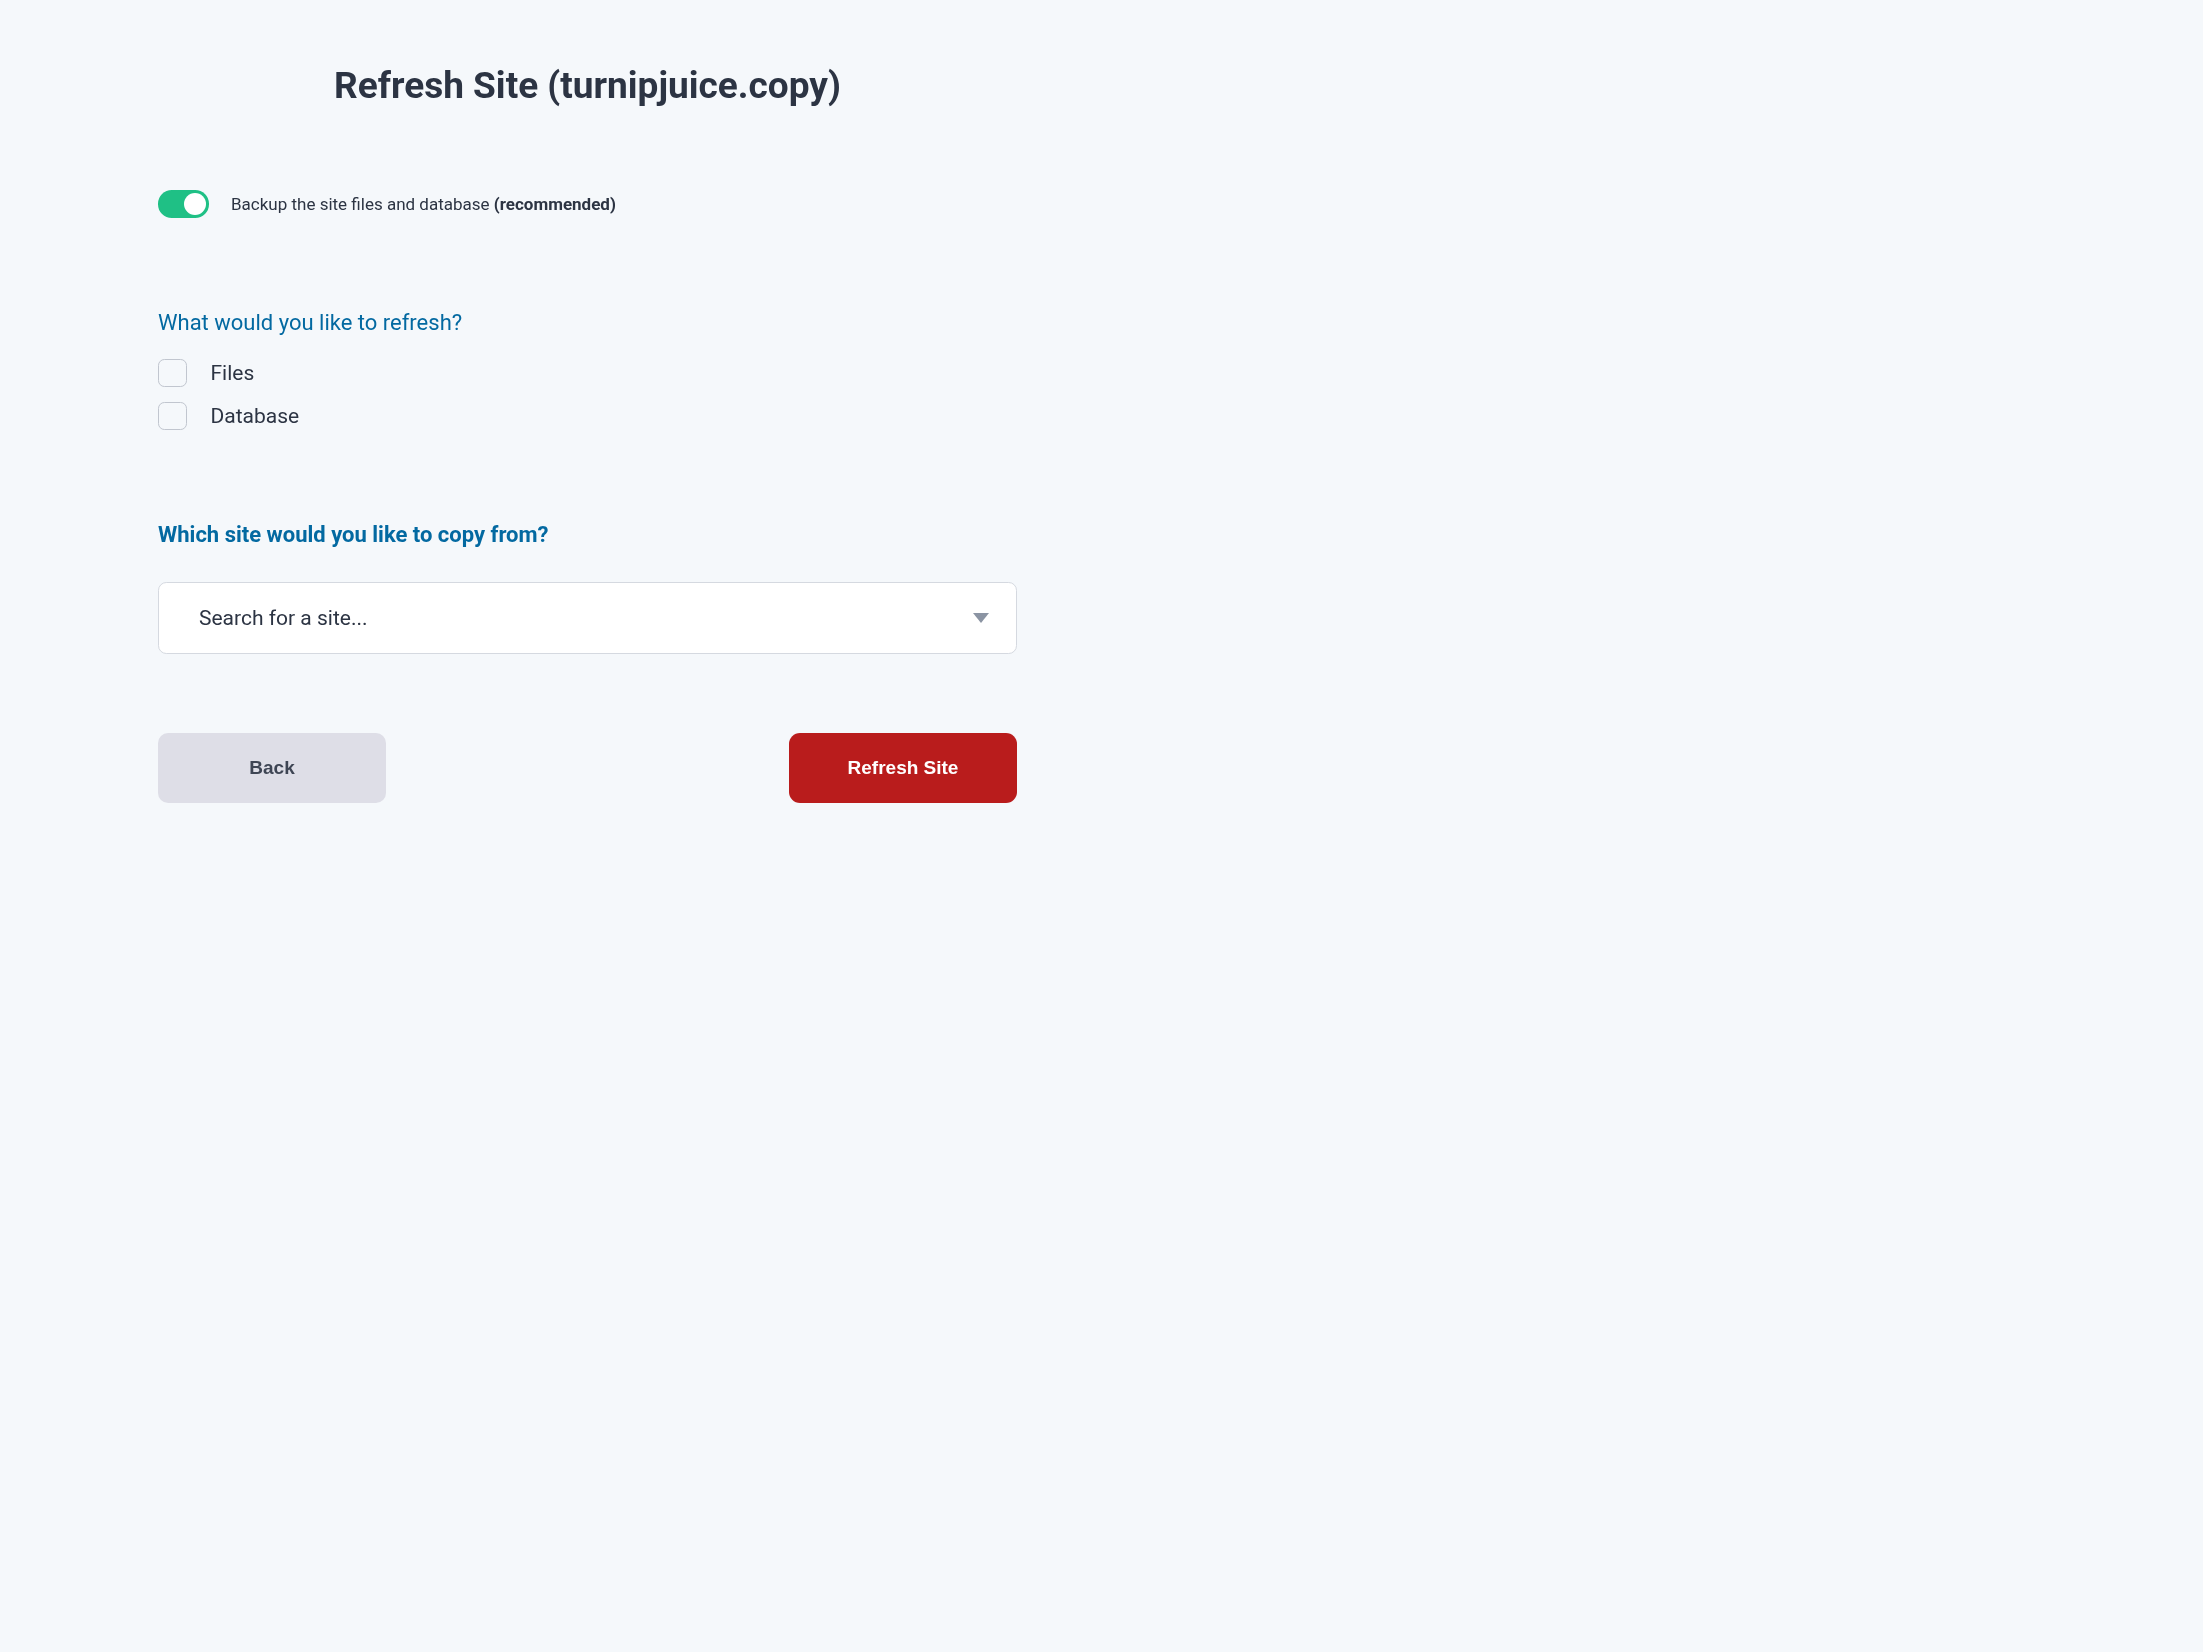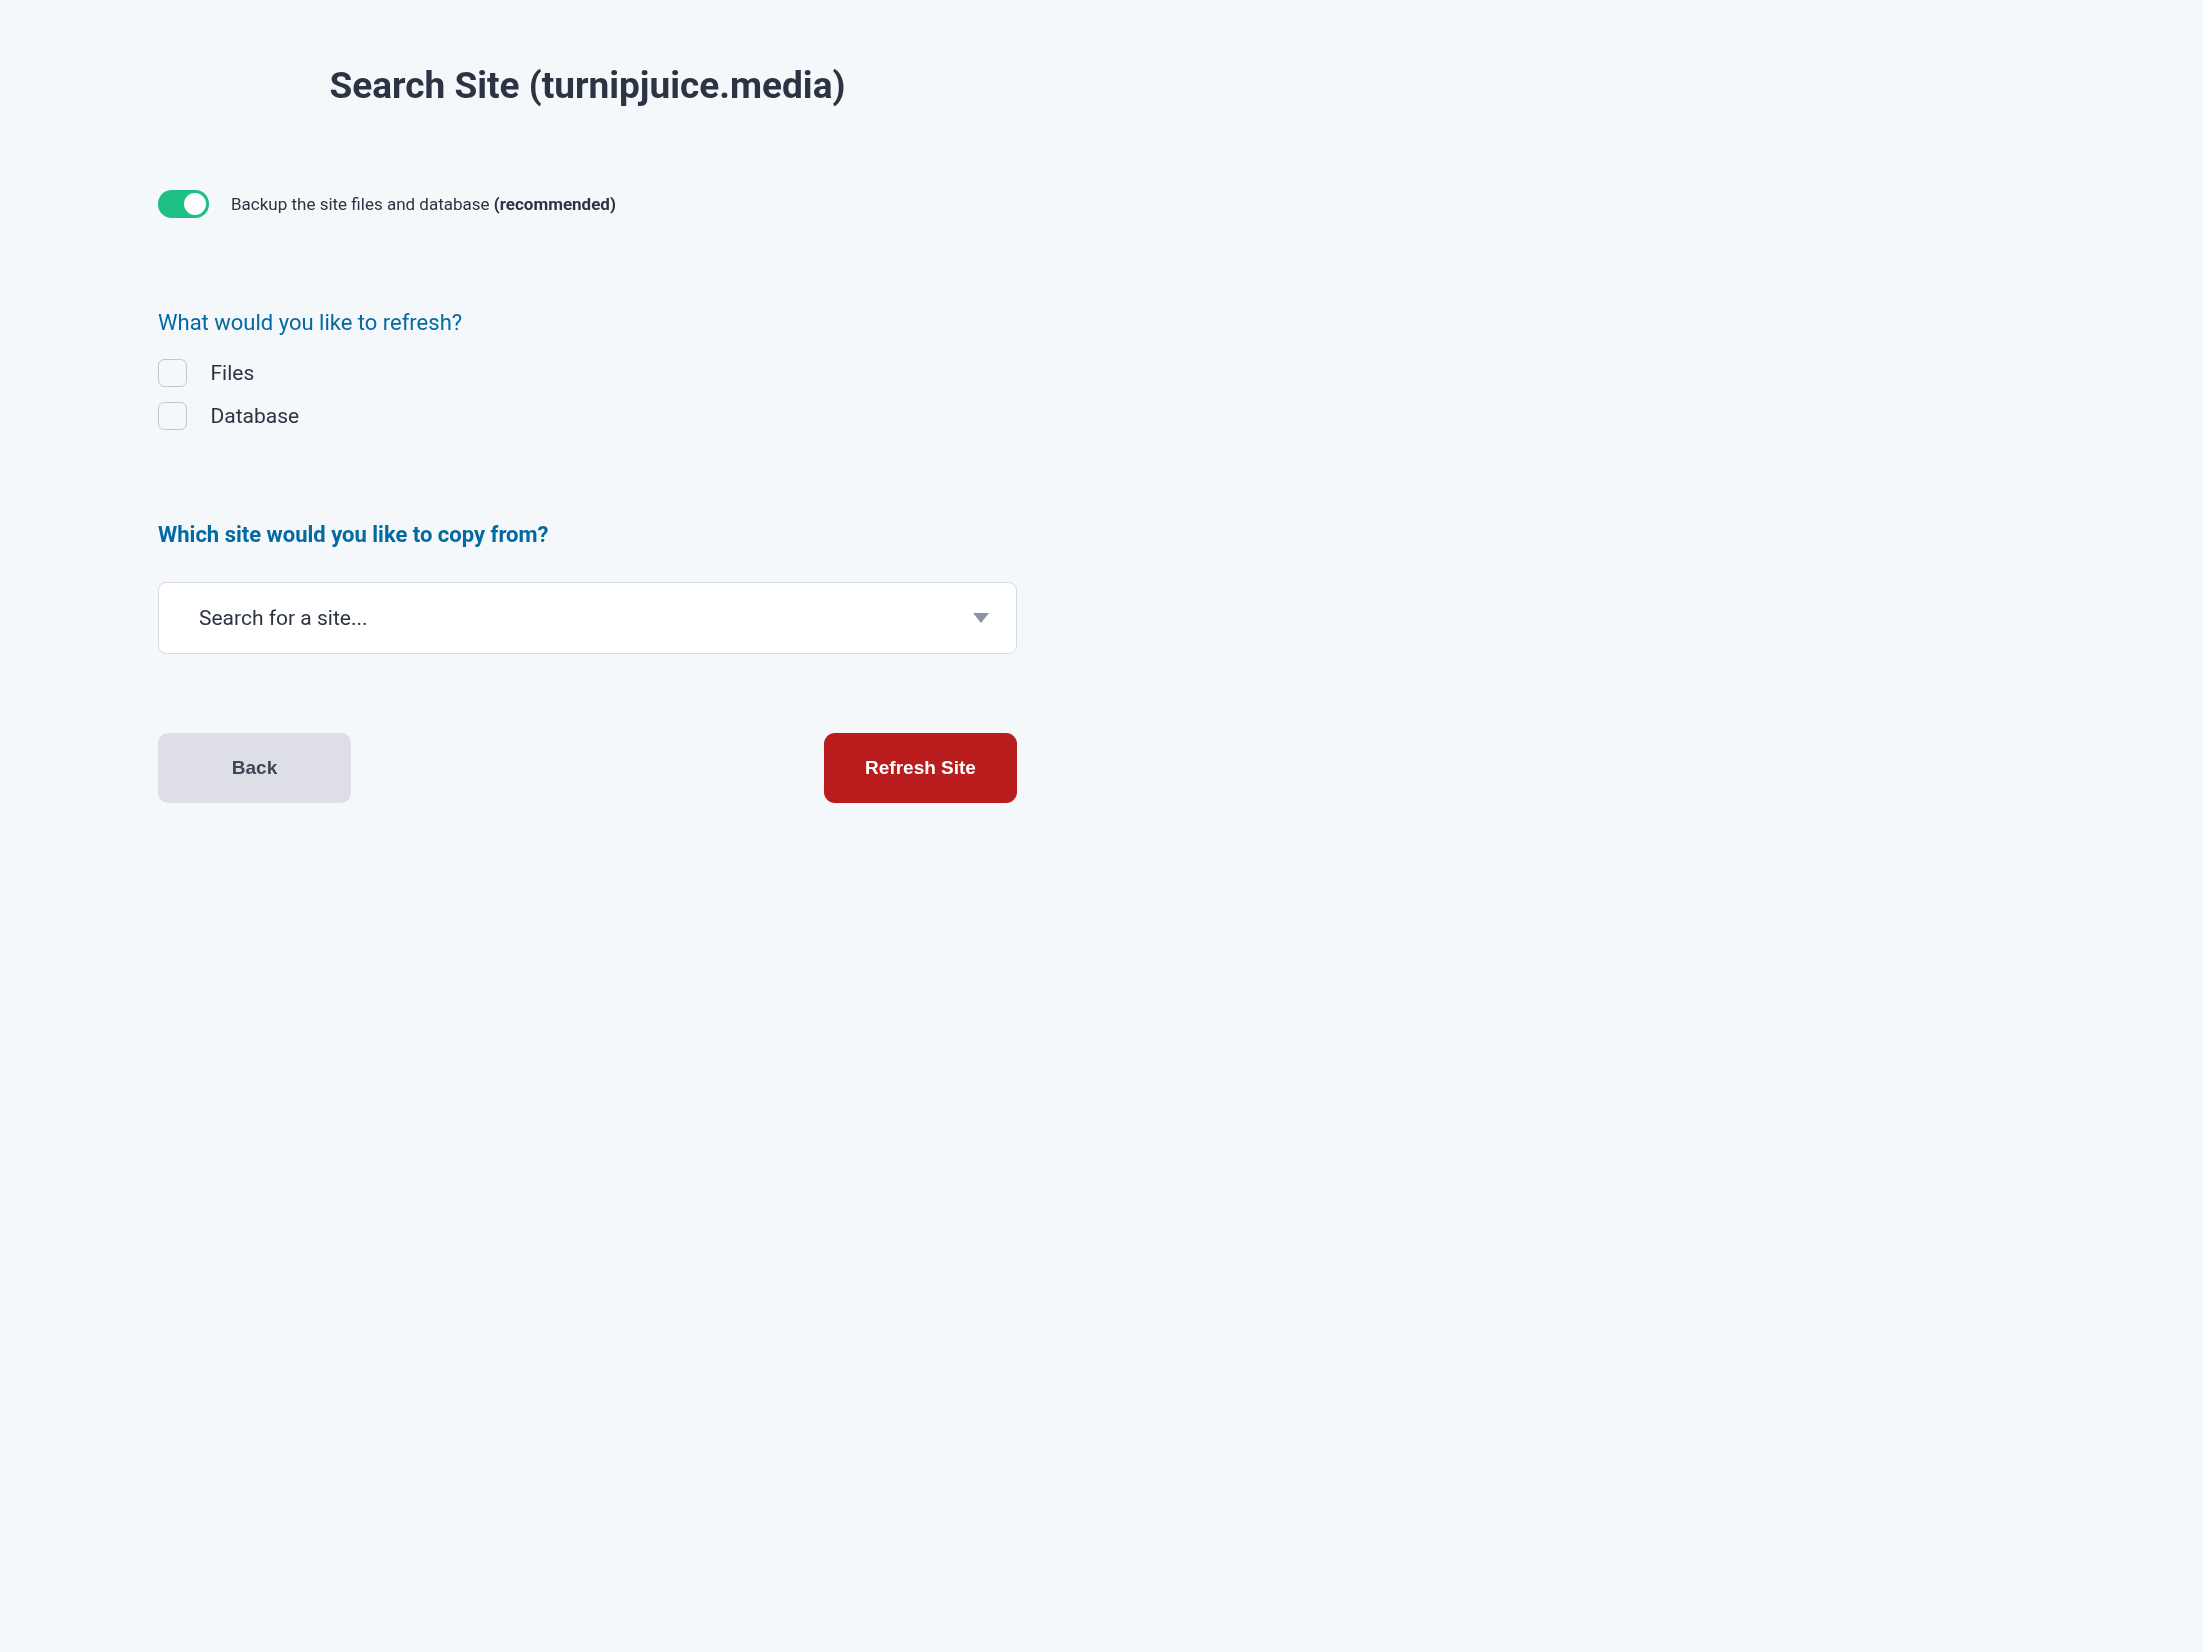--- a/index.html
+++ b/index.html
@@ -115,38 +115,38 @@
       display: flex;
       justify-content: space-between;
     }
     .btn {
       font-size: 19px;
       font-weight: 700;
       padding: 24px 0;
       border-radius: 10px;
       border: none;
       cursor: pointer;
-      width: 193px;
+      width: 228px;
       text-align: center;
     }
     .btn-back {
       background: #dedee7;
       color: #3e4554;
     }
     .btn-primary {
       background: #b91c1c;
       color: #fff;
       border-radius: 11px;
     }
   </style>
 </head>
 <body>
 
 <div class="container">
-  <h1 class="page-title">Search Site (turnipjuice.media)</h1>
+  <h1 class="page-title">Refresh Site (turnipjuice.copy)</h1>
 
   <div class="backup-row">
     <div class="toggle">
       <div class="toggle-knob"></div>
     </div>
     <div class="backup-label">
       <span>Backup the site files and database </span><strong>(recommended)</strong>
     </div>
   </div>
 

